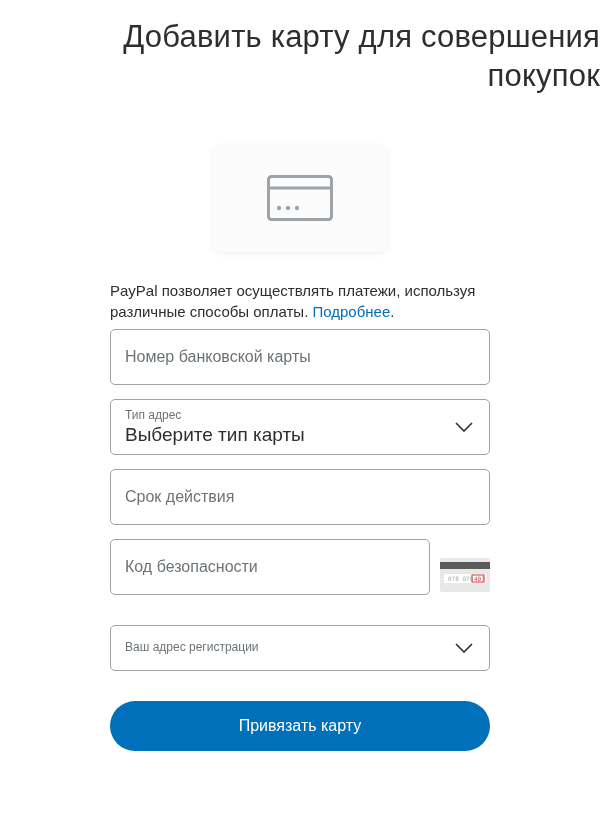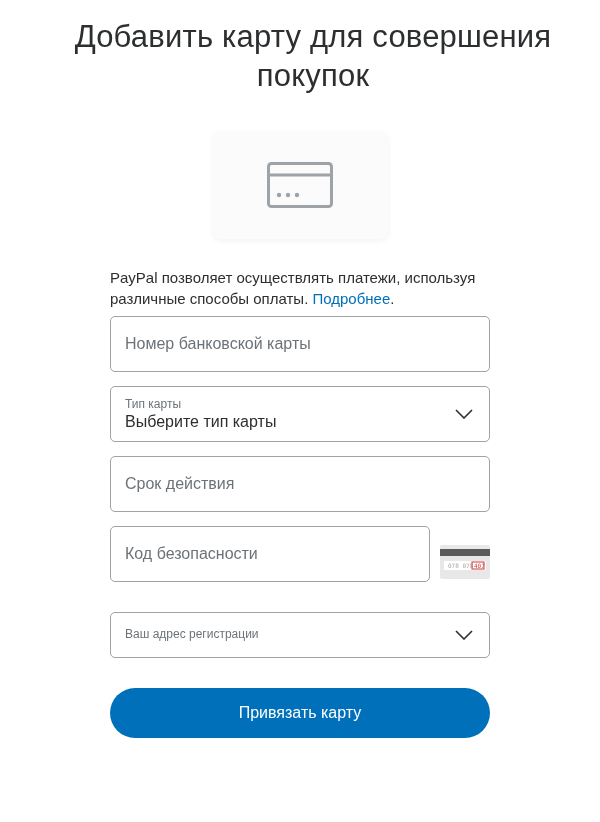--- a/index.html
+++ b/index.html
@@ -14,23 +14,23 @@
       height: 822px;
       display: flex;
       flex-direction: column;
       align-items: center;
       padding-top: 18px;
     }
     .title {
       font-size: 31px;
       font-weight: 300;
       color: #2c2e2f;
-      text-align: center;
+      text-align: right;
       line-height: 1.25;
-      margin-bottom: 35px;
+      margin-bottom: 48px;
       letter-spacing: 0.2px;
       padding-left: 26px;
     }
     .card-illustration {
       width: 175px;
       height: 108px;
       background: #fbfbfb;
       border-radius: 8px;
       box-shadow: 0 2px 6px rgba(0,0,0,0.05);
       display: flex;
@@ -81,21 +81,21 @@
       padding: 8px 14px;
       cursor: pointer;
     }
     .select-small-label {
       font-size: 12px;
       color: #6c7378;
       line-height: 1.2;
       margin-bottom: 2px;
     }
     .select-value {
-      font-size: 16px;
+      font-size: 19px;
       color: #2c2e2f;
     }
     .chevron {
       position: absolute;
       right: 16px;
       top: 50%;
       transform: translateY(-50%);
     }
     .security-row {
       display: flex;
@@ -146,21 +146,21 @@
 
   <p class="intro-text">
     <span>PayPal позволяет осуществлять платежи, используя различные способы оплаты. </span><a class="link">Подробнее</a><span>.</span>
   </p>
 
   <div class="form-field">
     <input type="text" placeholder="Номер банковской карты" style="">
   </div>
 
   <div class="form-field select-field">
-    <div class="select-small-label">Тип карты</div>
+    <div class="select-small-label">Тип адрес</div>
     <div class="select-value">Выберите тип карты</div>
     <span class="chevron">
       <svg width="18" height="10" viewBox="0 0 18 10">
           <path d="M1 1 L9 9 L17 1" stroke="#2c2e2f" stroke-width="1.6" fill="none"></path>
         </svg>
     </span>
   </div>
 
   <div class="form-field">
     <input type="text" placeholder="Срок действия" style="">

